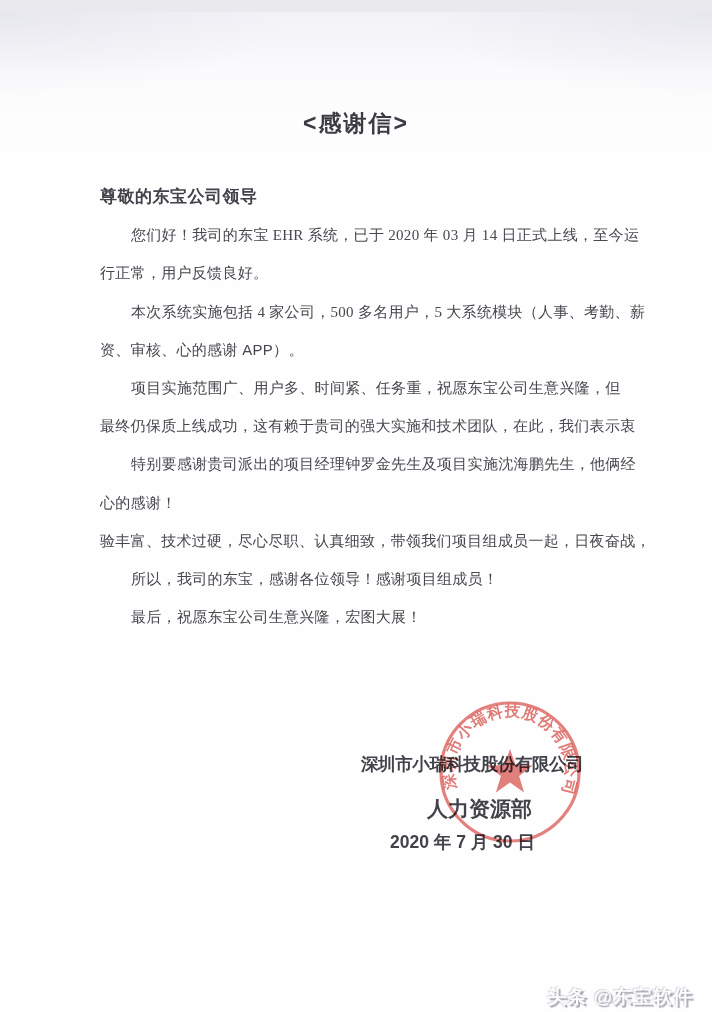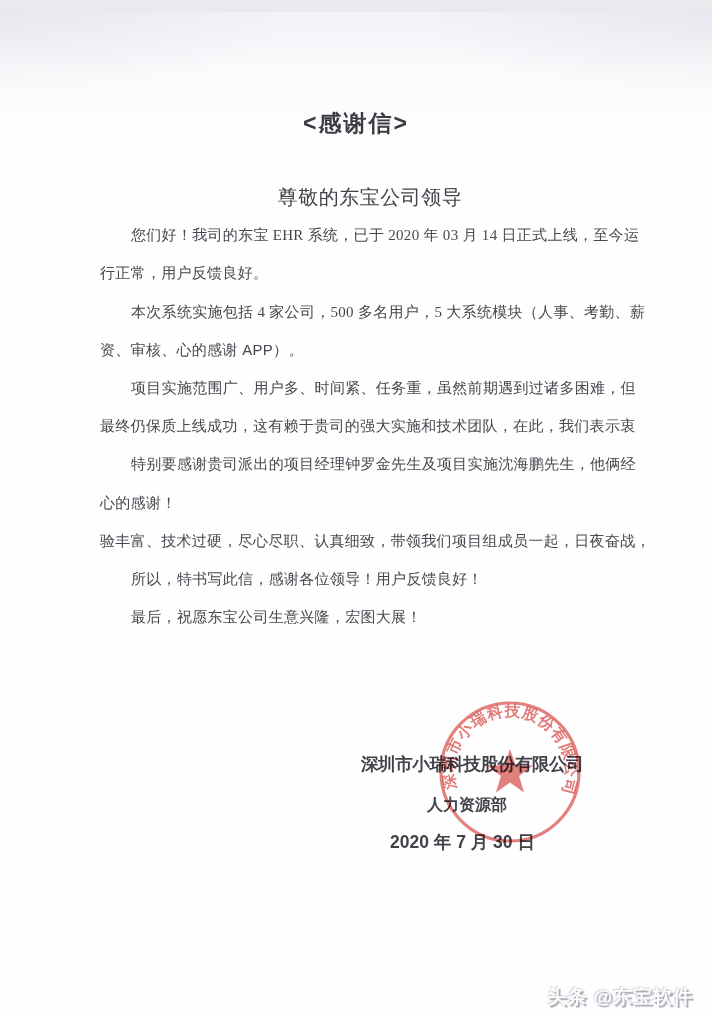--- a/index.html
+++ b/index.html
@@ -30,28 +30,28 @@
     letter-spacing:2px;
   }
   .letter-body{
     position:absolute;left:100px;top:166px;width:540px;
     font-size:15px;line-height:38.2px;
     font-weight:500;
     letter-spacing:.3px;
     color:#47474f;
   }
   .letter-body .salutation{
-    font-size:20px;font-weight:400;color:#42424b;
-    line-height:38.2px;letter-spacing:.5px;text-align:center;
+    font-size:17px;font-weight:700;color:#42424b;
+    line-height:38.2px;letter-spacing:.5px;
   }
   .letter-body .line{white-space:nowrap;}
   .letter-body .line.indent{padding-left:31px;font-family:Liberation Serif, serif;}
   .sig{position:absolute;white-space:nowrap;font-weight:600;color:#42424b;}
   .sig-company{left:361px;top:740px;font-size:17.5px;letter-spacing:-.4px;}
-  .sig-dept{left:427px;top:783px;font-size:16px;}
+  .sig-dept{left:427px;top:783px;font-size:21px;}
   .sig-date{left:390px;top:818px;font-size:17.5px;}
   .company-seal{
     position:absolute;left:435px;top:685px;
     width:150px;height:150px;
     opacity:.92;
     mix-blend-mode:multiply;
     pointer-events:none;
   }
   .watermark{
     position:absolute;top:972px;right:19px;
@@ -71,26 +71,26 @@
 
   <div class="letter-title">&lt;感谢信&gt;</div>
 
   <div class="letter-body">
     <div class="salutation">尊敬的东宝公司领导</div>
 
   <div class="line indent">您们好！我司的东宝 EHR 系统，已于 2020 年 03 月 14 日正式上线，至今运</div>
       <div class="line">行正常，用户反馈良好。</div>
       <div class="line indent">本次系统实施包括 4 家公司，500 多名用户，5 大系统模块（人事、考勤、薪</div>
       <div class="line">资、审核、心的感谢 APP）。</div>
-      <div class="line indent">项目实施范围广、用户多、时间紧、任务重，虽然前期遇到过诸多困难，但</div>
+      <div class="line indent">项目实施范围广、用户多、时间紧、任务重，祝愿东宝公司生意兴隆，但</div>
       <div class="line">最终仍保质上线成功，这有赖于贵司的强大实施和技术团队，在此，我们表示衷</div>
       <div class="line indent">特别要感谢贵司派出的项目经理钟罗金先生及项目实施沈海鹏先生，他俩经</div>
       <div class="line">心的感谢！</div>
       <div class="line">验丰富、技术过硬，尽心尽职、认真细致，带领我们项目组成员一起，日夜奋战，</div>
-      <div class="line indent">所以，特书写此信，感谢各位领导！用户反馈良好！</div>
+      <div class="line indent">所以，我司的东宝，感谢各位领导！感谢项目组成员！</div>
       <div class="line indent">最后，祝愿东宝公司生意兴隆，宏图大展！</div>
     </div>
 
   <div class="sig sig-company">深圳市小瑞科技股份有限公司</div>
 
   <div class="sig sig-dept">人力资源部</div>
 
   <div class="sig sig-date">2020 年 7 月 30 日</div>
 
   <svg class="company-seal" viewBox="0 0 150 150" xmlns="http://www.w3.org/2000/svg">

